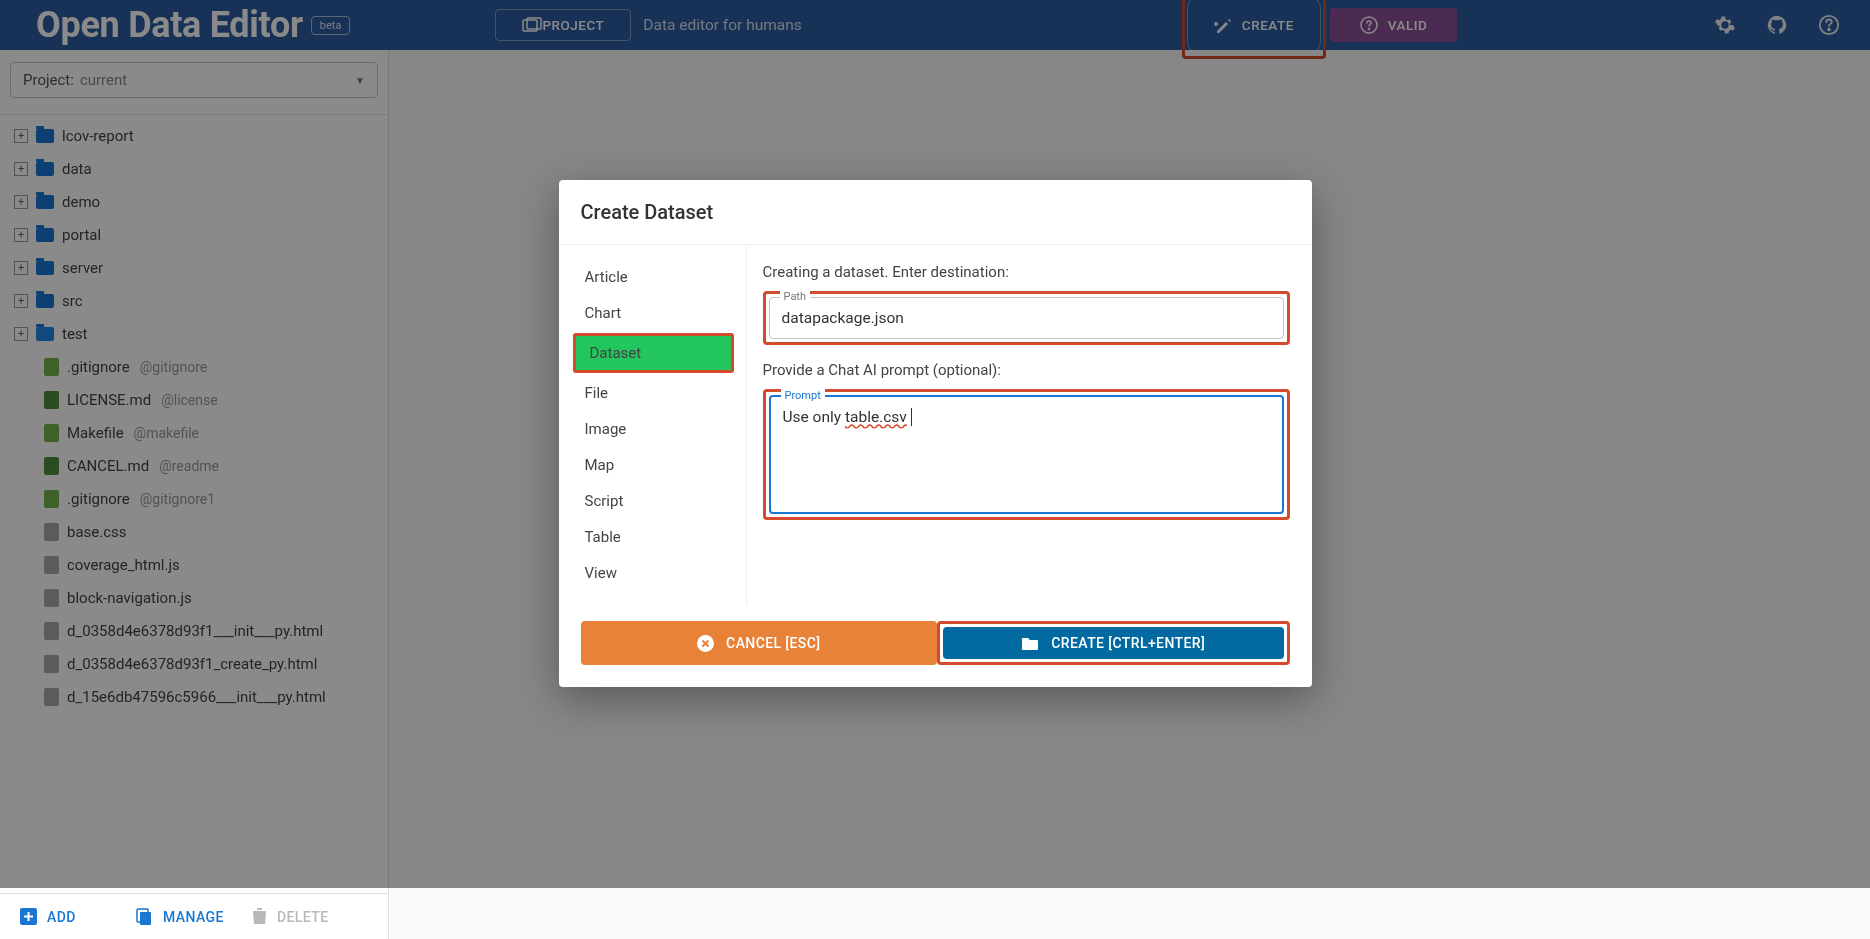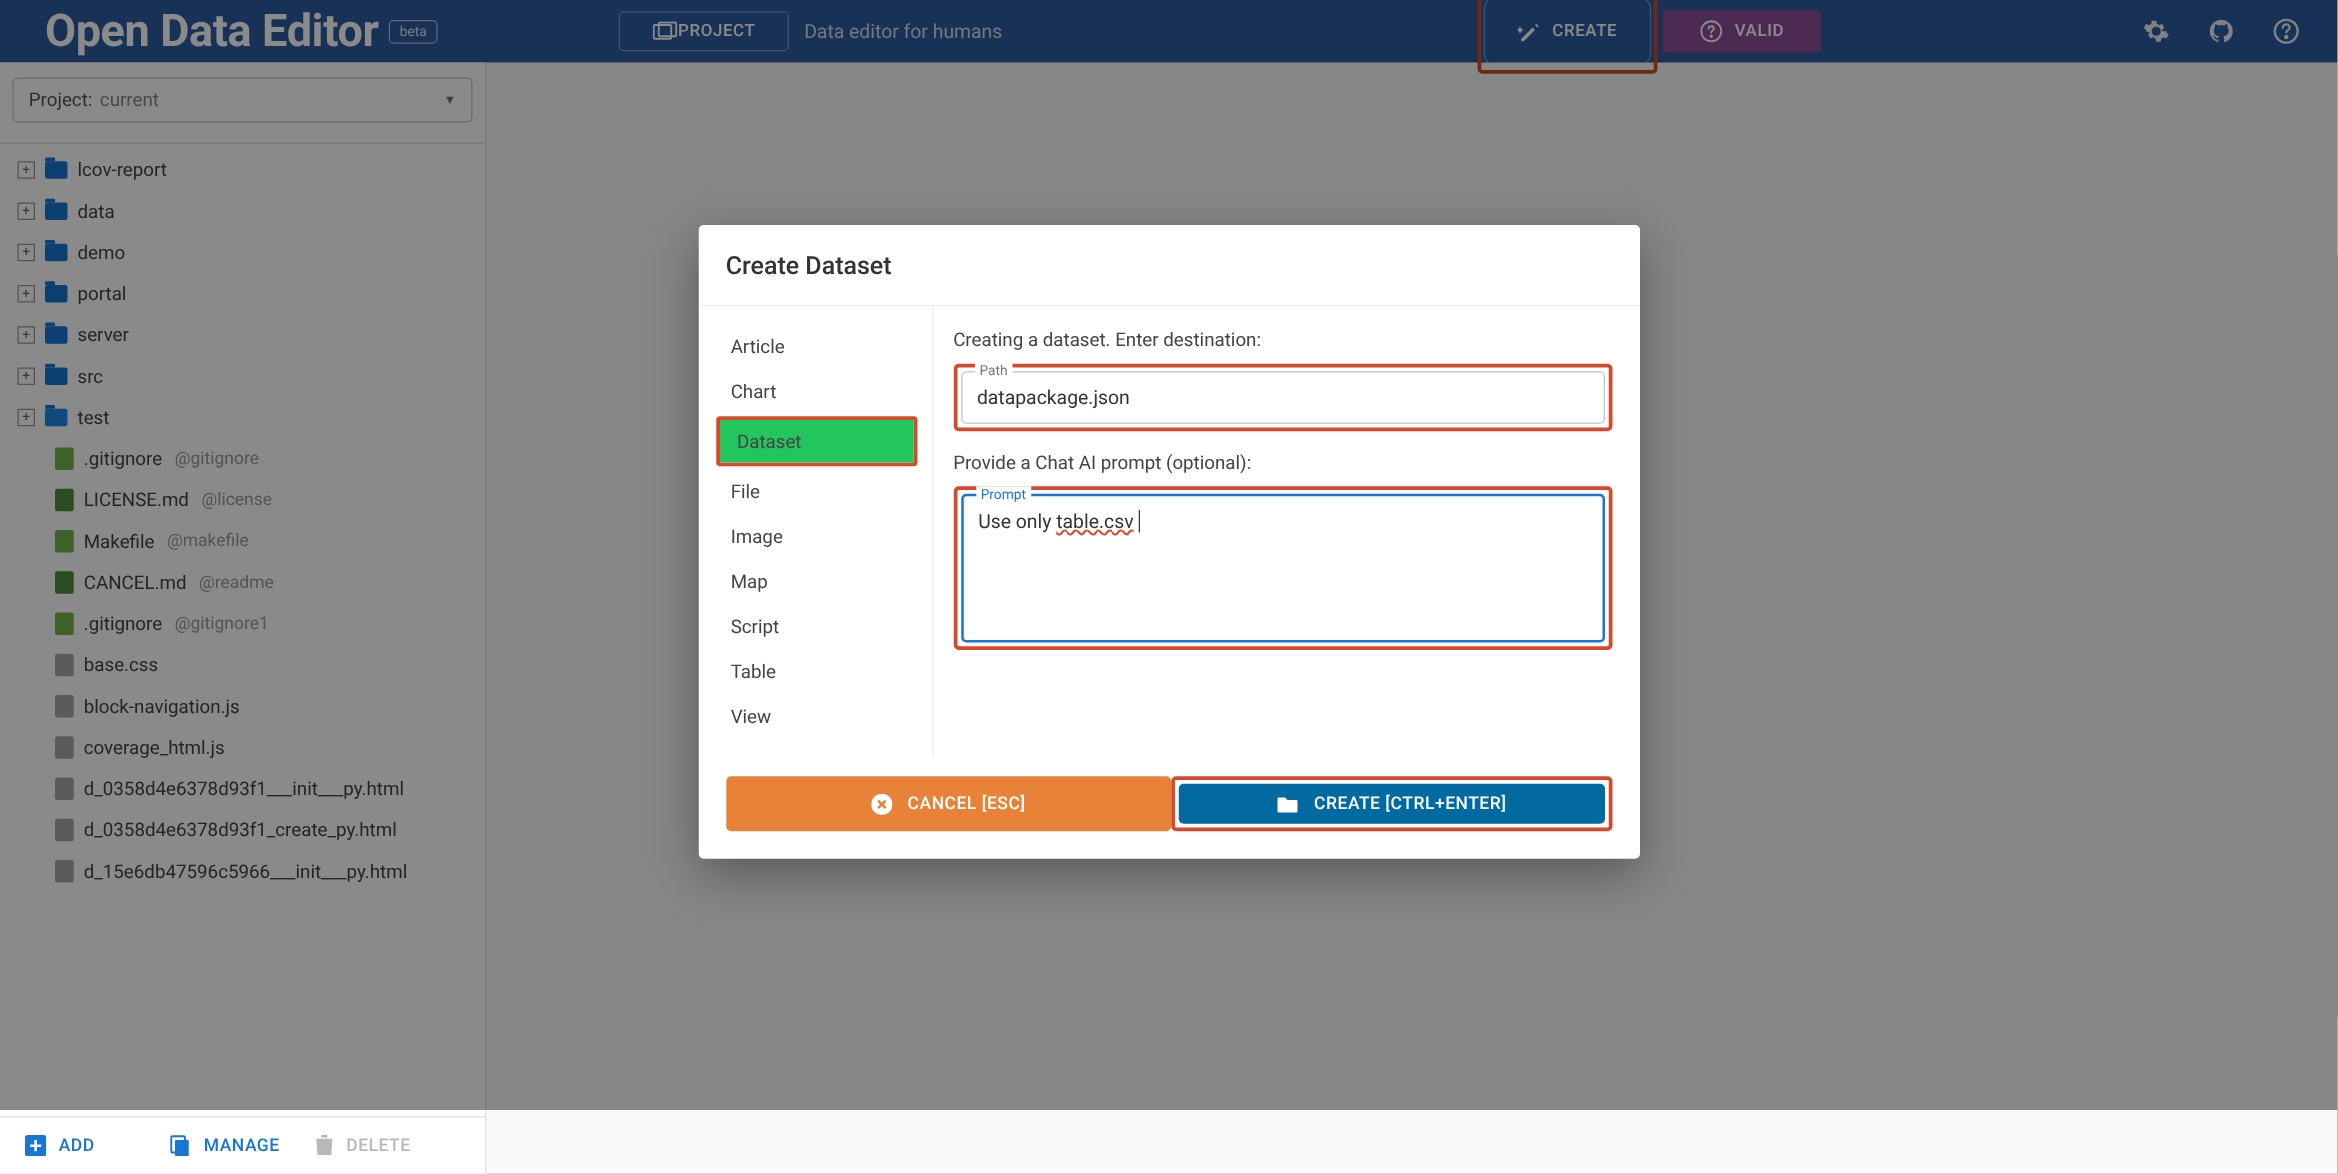--- a/index.html
+++ b/index.html
@@ -460,26 +460,26 @@
             <span class="annot">@gitignore1</span>
           </div>
           <div class="tree-row">
             <span class="indent"></span>
             <span class="file-icon file-gray"></span>
             <span>base.css</span>
           </div>
           <div class="tree-row">
             <span class="indent"></span>
             <span class="file-icon file-gray"></span>
+            <span>coverage_html.js</span>
+          </div>
+          <div class="tree-row">
+            <span class="indent"></span>
+            <span class="file-icon file-gray"></span>
             <span>block-navigation.js</span>
-          </div>
-          <div class="tree-row">
-            <span class="indent"></span>
-            <span class="file-icon file-gray"></span>
-            <span>coverage_html.js</span>
           </div>
           <div class="tree-row">
             <span class="indent"></span>
             <span class="file-icon file-gray"></span>
             <span>d_0358d4e6378d93f1___init___py.html</span>
           </div>
           <div class="tree-row">
             <span class="indent"></span>
             <span class="file-icon file-gray"></span>
             <span>d_0358d4e6378d93f1_create_py.html</span>

